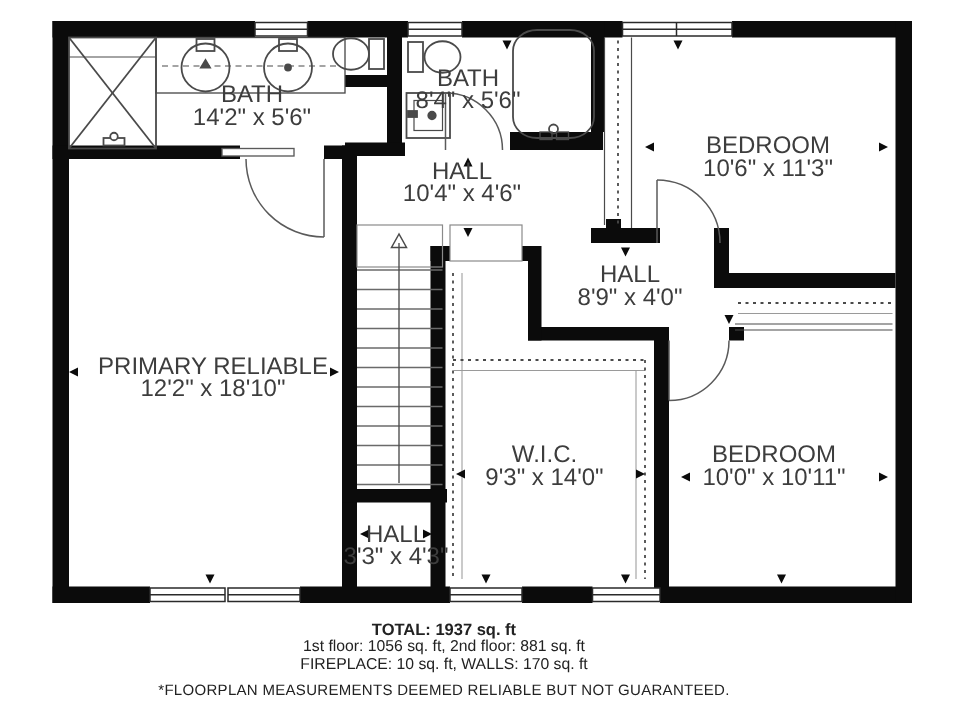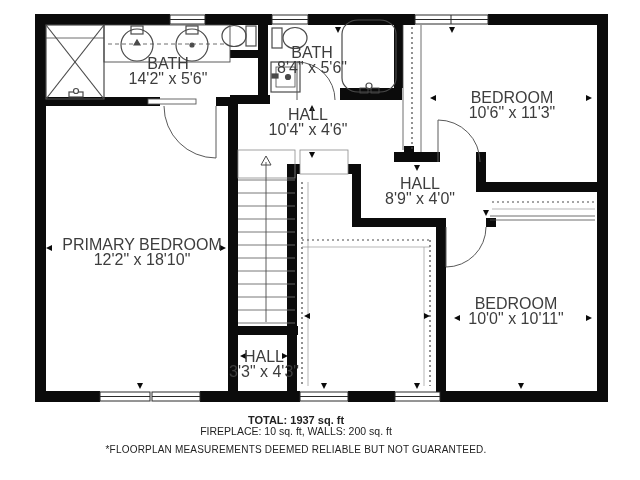--- a/index.html
+++ b/index.html
@@ -250,31 +250,36 @@
   </div>
   <div class="room-label" style="left:512px;top:105px">
     <span class="rname">BEDROOM</span>
     <span class="rdims">10'6" x 11'3"</span>
   </div>
   <div class="room-label" style="left:420px;top:191px">
     <span class="rname">HALL</span>
     <span class="rdims">8'9" x 4'0"</span>
   </div>
   <div class="room-label" style="left:142px;top:252px">
-    <span class="rname">PRIMARY BEDROOM</span>
+    <span class="rname">PRIMARY RELIABLE</span>
     <span class="rdims">12'2" x 18'10"</span>
+  </div>
+  <div class="room-label" style="left:363px;top:311px">
+    <span class="rname">W.I.C.</span>
+    <span class="rdims">9'3" x 14'0"</span>
   </div>
   <div class="room-label" style="left:516px;top:311px">
     <span class="rname">BEDROOM</span>
     <span class="rdims">10'0" x 10'11"</span>
   </div>
   <div class="room-label" style="left:264px;top:364px">
     <span class="rname">HALL</span>
     <span class="rdims">3'3" x 4'3"</span>
   </div>
 
   <div id="footer">
     <div class="f-total">TOTAL: 1937 sq. ft</div>
-    <div class="f-line">FIREPLACE: 10 sq. ft, WALLS: 200 sq. ft</div>
+    <div class="f-line">1st floor: 1056 sq. ft, 2nd floor: 881 sq. ft</div>
+    <div class="f-line">FIREPLACE: 10 sq. ft, WALLS: 170 sq. ft</div>
     <div class="f-disc">*FLOORPLAN MEASUREMENTS DEEMED RELIABLE BUT NOT GUARANTEED.</div>
   </div>
 
 </div>
 
 </body></html>

